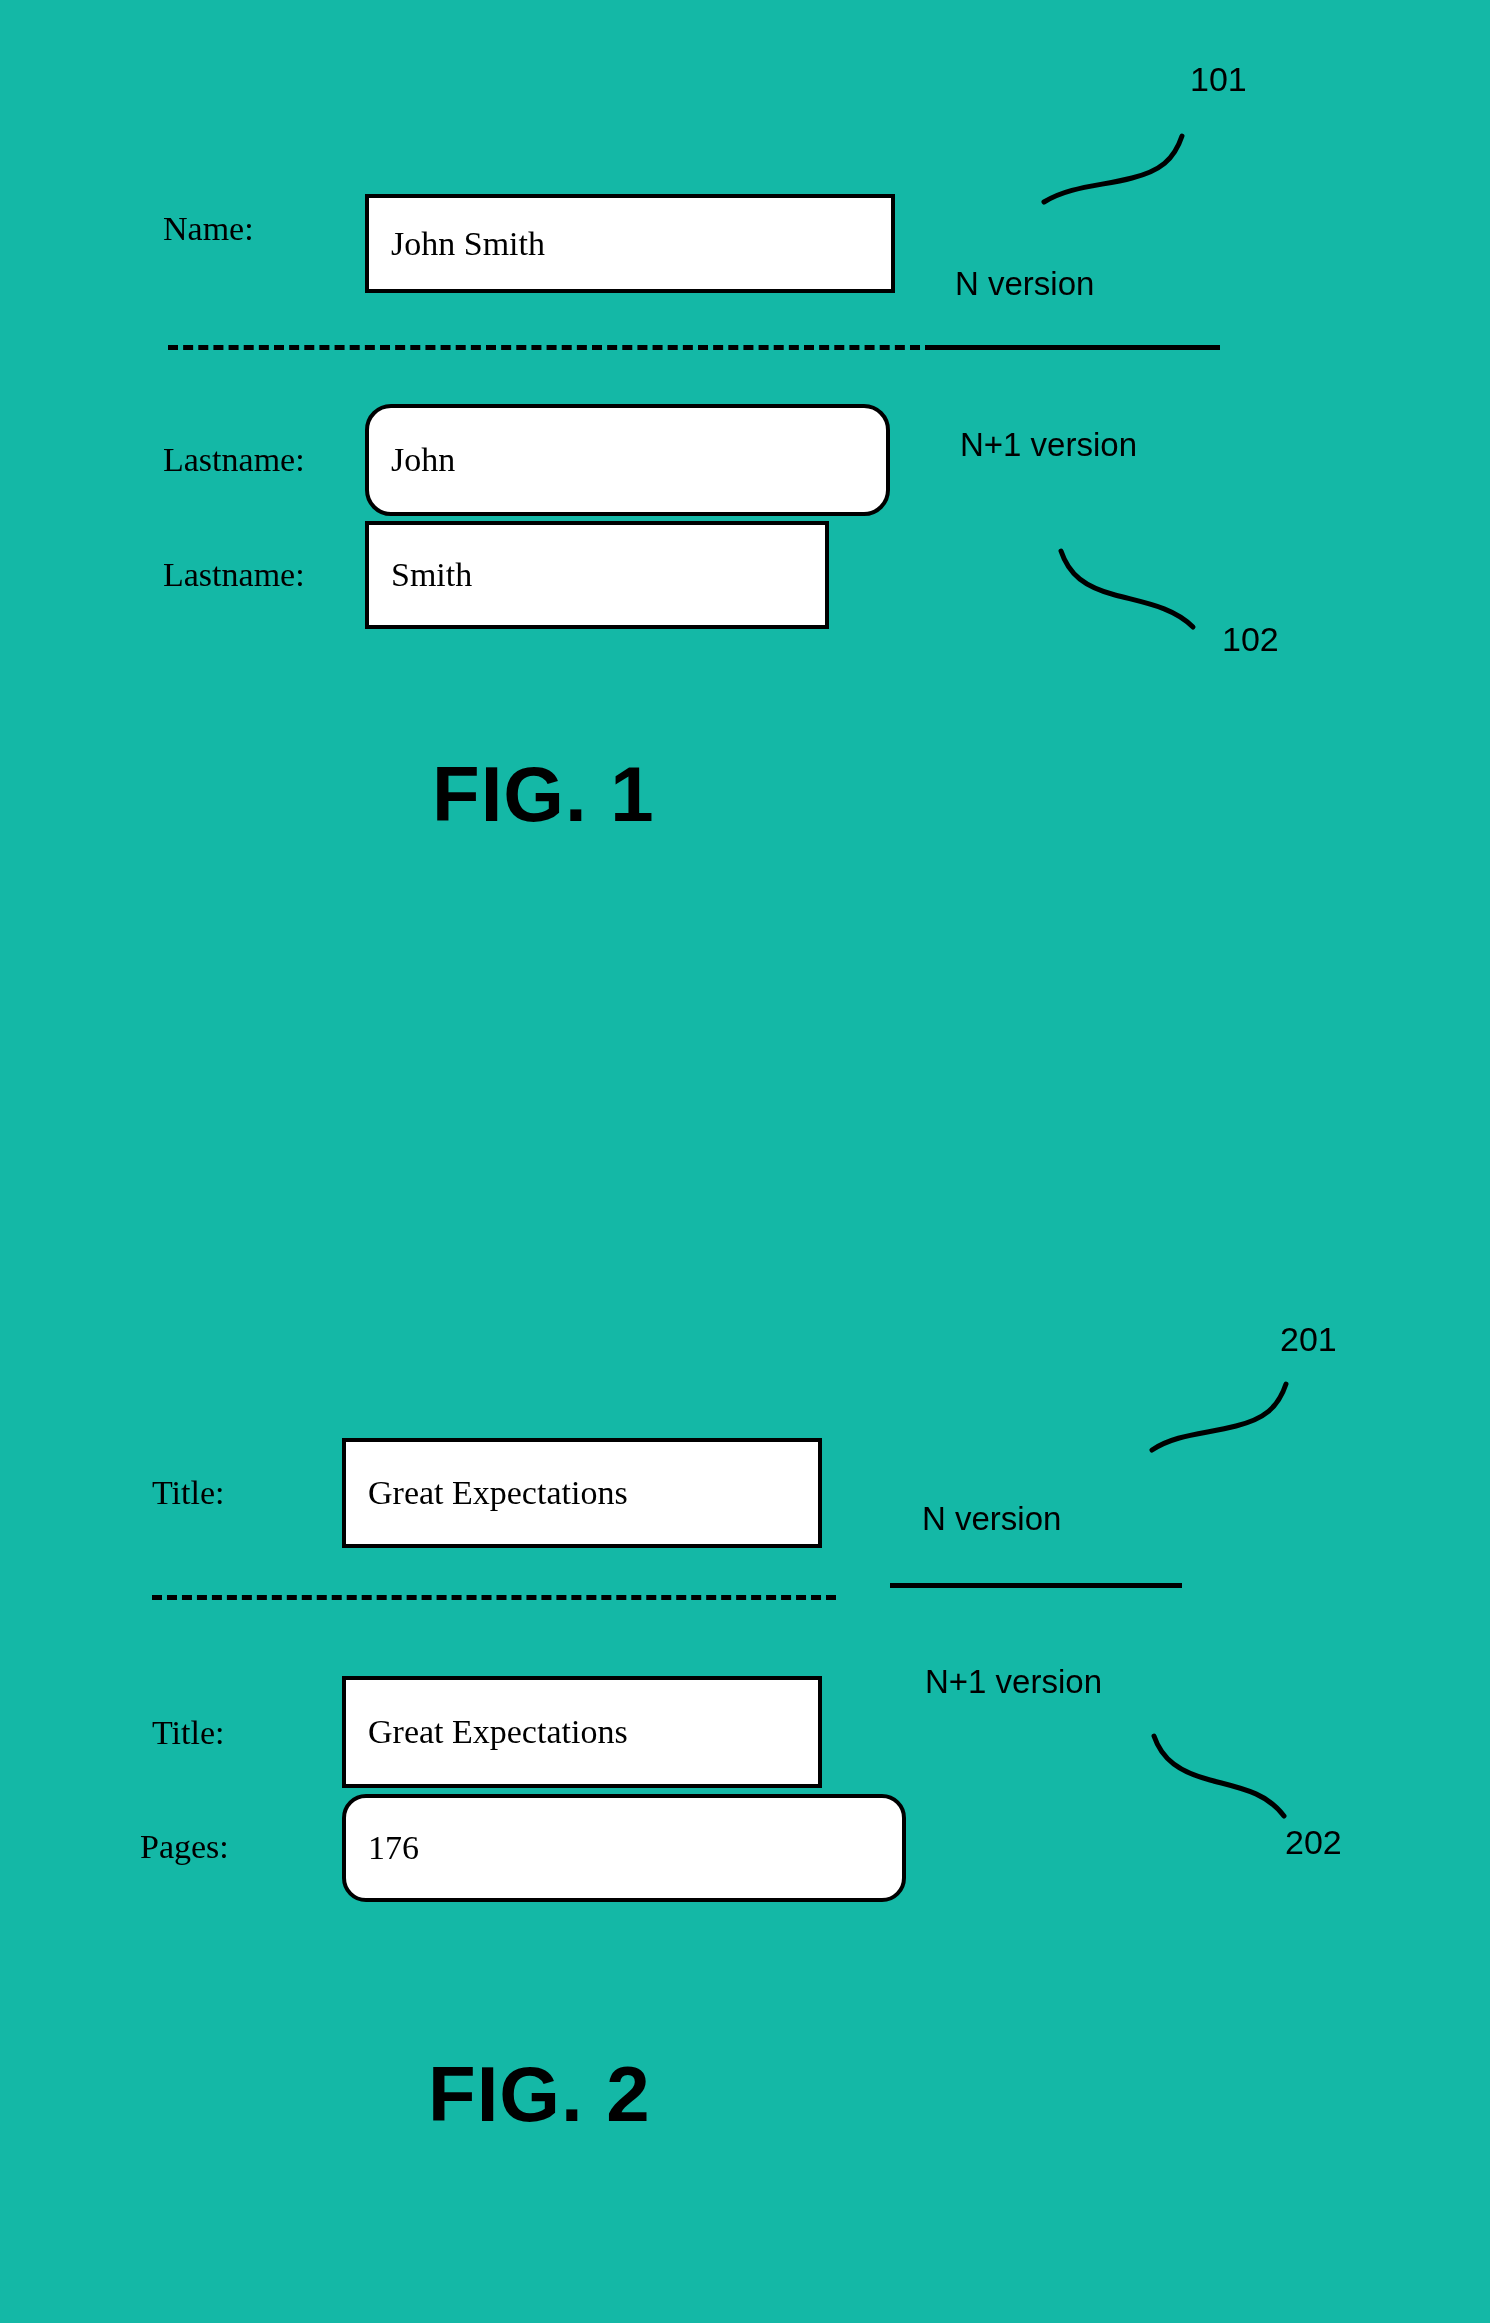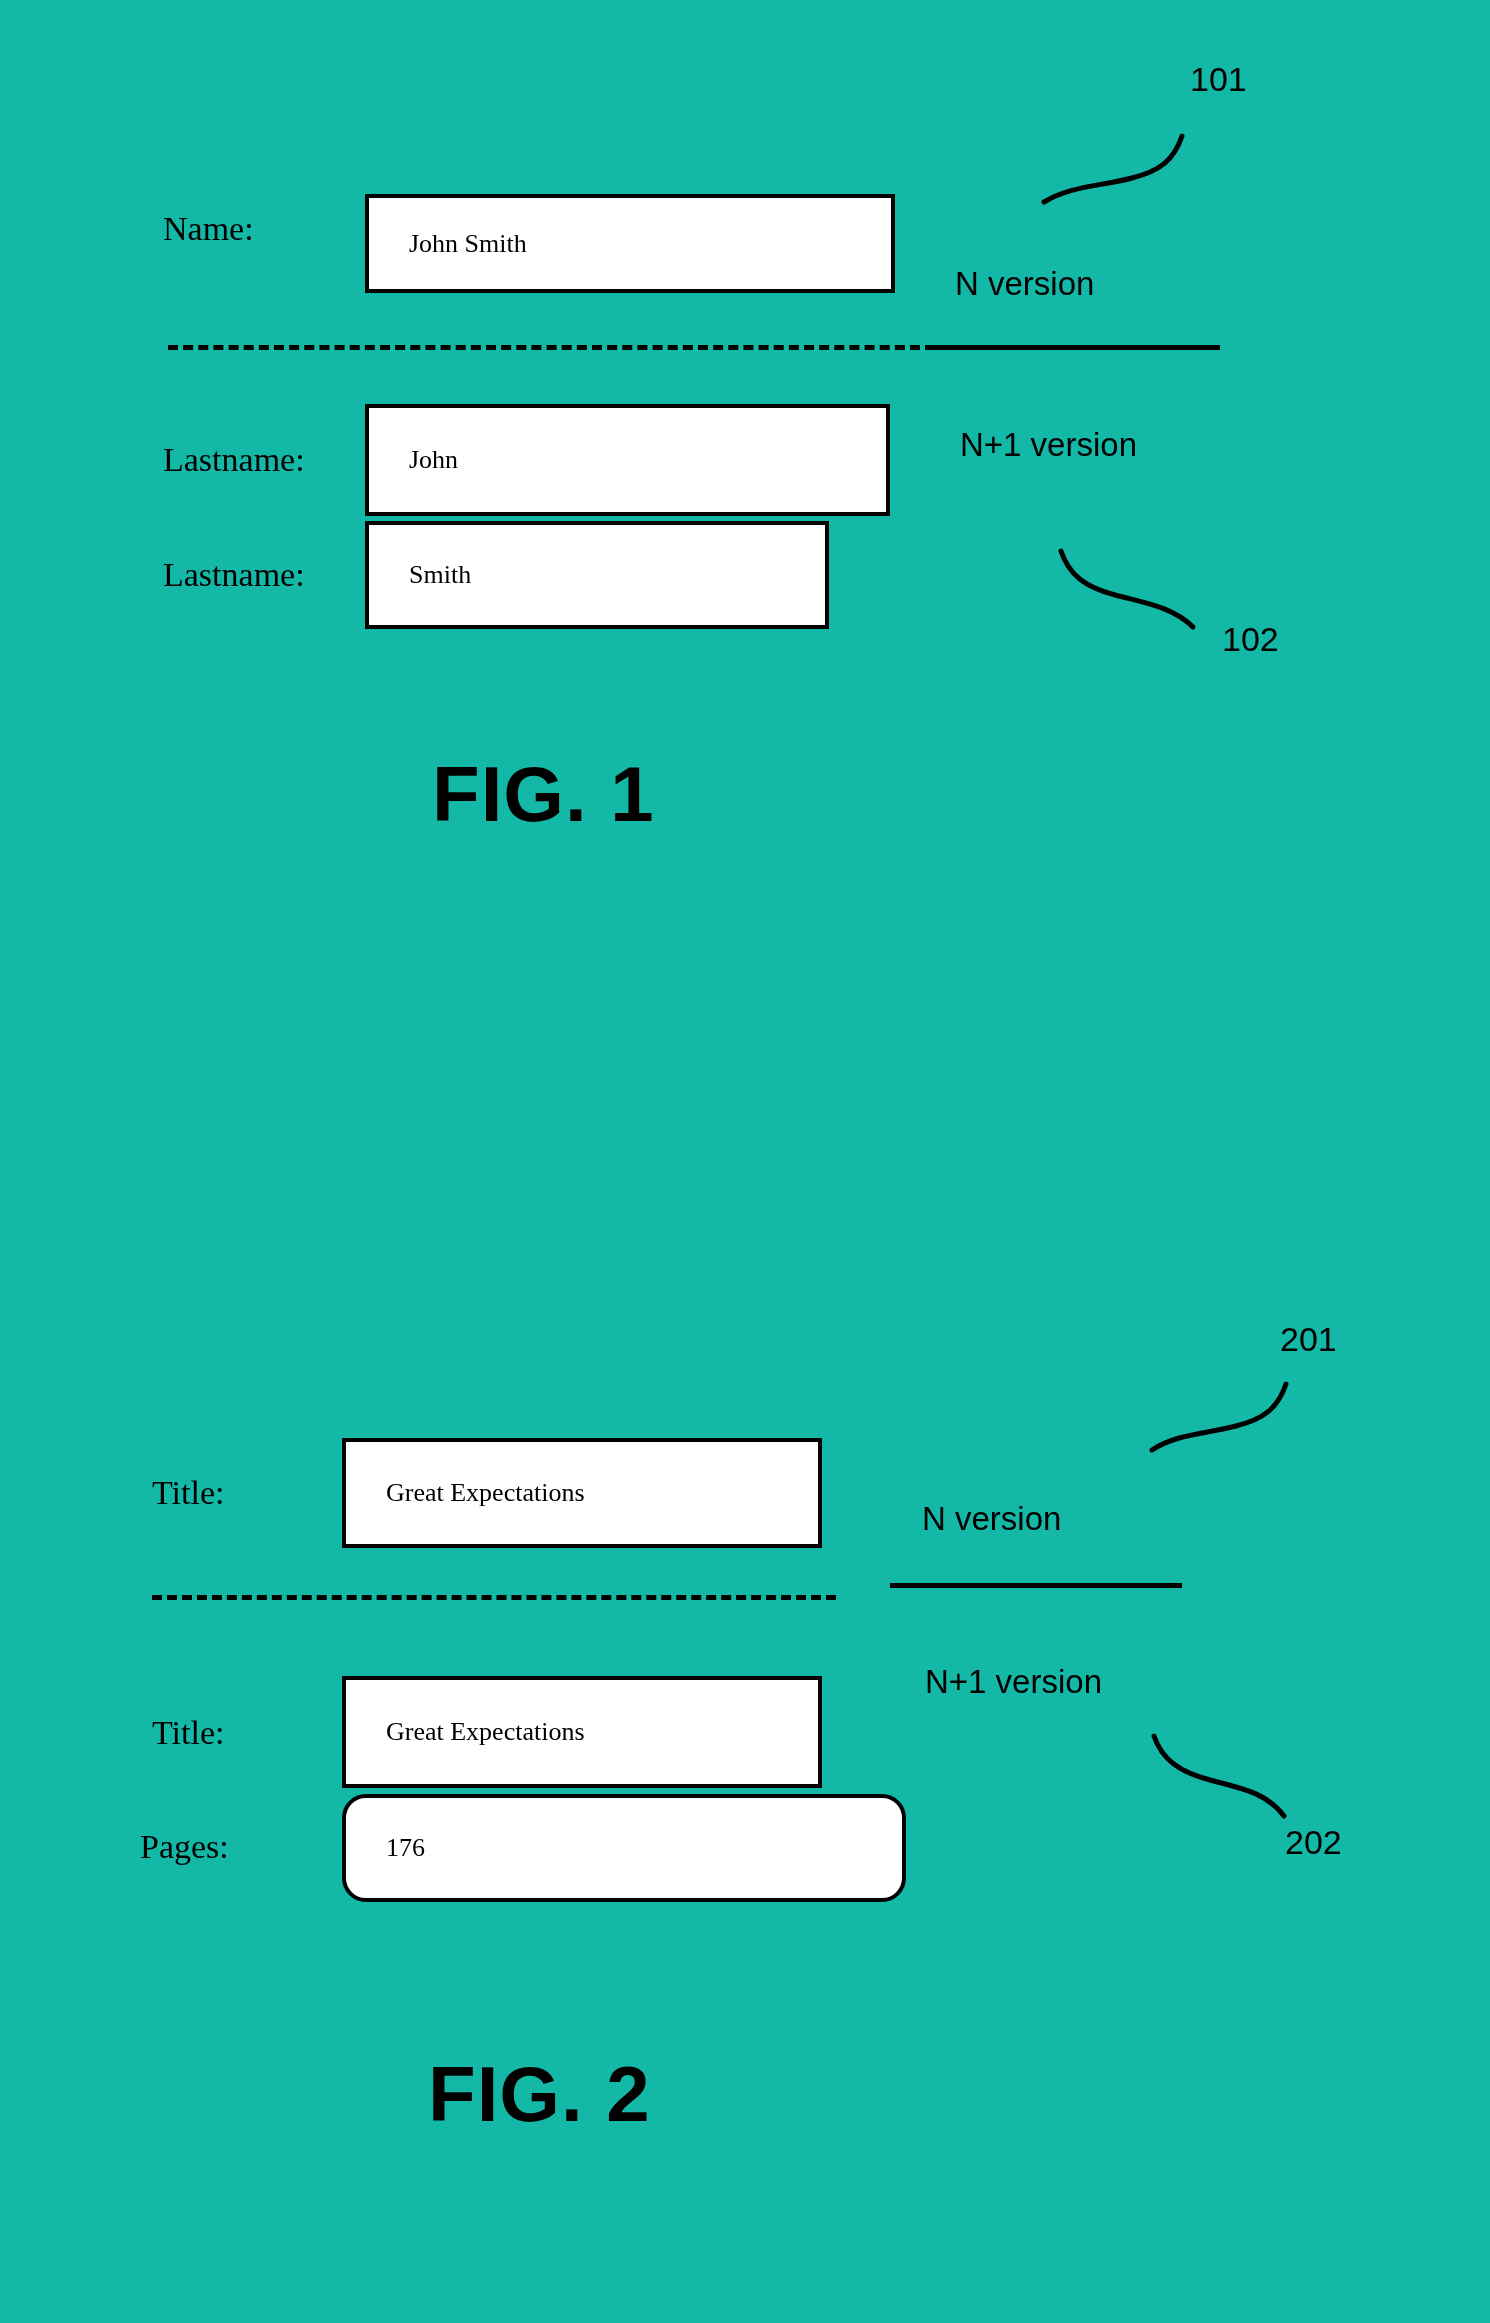--- a/index.html
+++ b/index.html
@@ -39,24 +39,24 @@
   
   .value-box {
     border: 4px solid #000;
     background: #fff;
     box-sizing: border-box;
     display: flex;
     align-items: center;
   }
   .value-box .value-text {
     font-family: "Liberation Serif", serif;
-    font-size: 26px;
+    font-size: 34px;
     line-height: 1;
     color: #000;
-    padding-left: 40px;
+    padding-left: 22px;
     white-space: nowrap;
   }
 
   
   .version-label {
     font-family: "Liberation Sans", sans-serif;
     font-size: 33px;
     line-height: 1;
     color: #000;
     white-space: nowrap;
@@ -123,21 +123,21 @@
     <div class="version-label abs" style="left:955px; top:267px;">N version</div>
 
     <div class="solid-sep abs" style="left:925px; top:345px; width:295px;"></div>
 
     <div class="dashed-sep abs" style="left:168px; top:345px; width:752px;"></div>
 
     <div class="version-label abs" style="left:960px; top:428px;">N+1 version</div>
 
     <div class="field-label abs" style="left:163px; top:443px;">Lastname:</div>
 
-    <div class="value-box abs" style="left:365px; top:404px; width:525px; height:112px;">
+    <div class="value-box abs" style="left:365px; top:404px; width:525px; height:112px;border-radius:26px;">
       <span class="value-text">John</span>
     </div>
 
     <div class="field-label abs" style="left:163px; top:558px;">Lastname:</div>
 
     <div class="value-box abs" style="left:365px; top:521px; width:464px; height:108px;">
       <span class="value-text">Smith</span>
     </div>
 
     <svg class="leader" style="left:1055px; top:545px;" width="180" height="90" viewBox="0 0 180 90">

